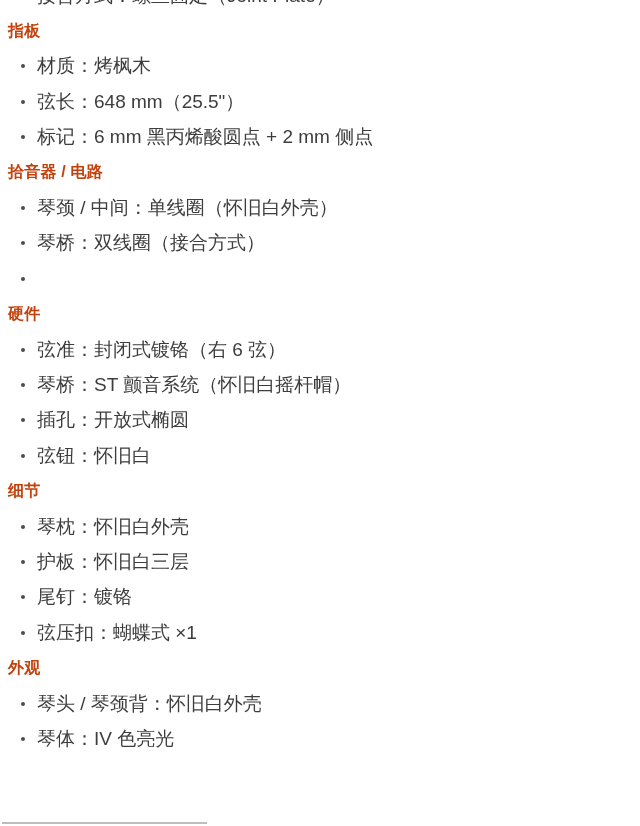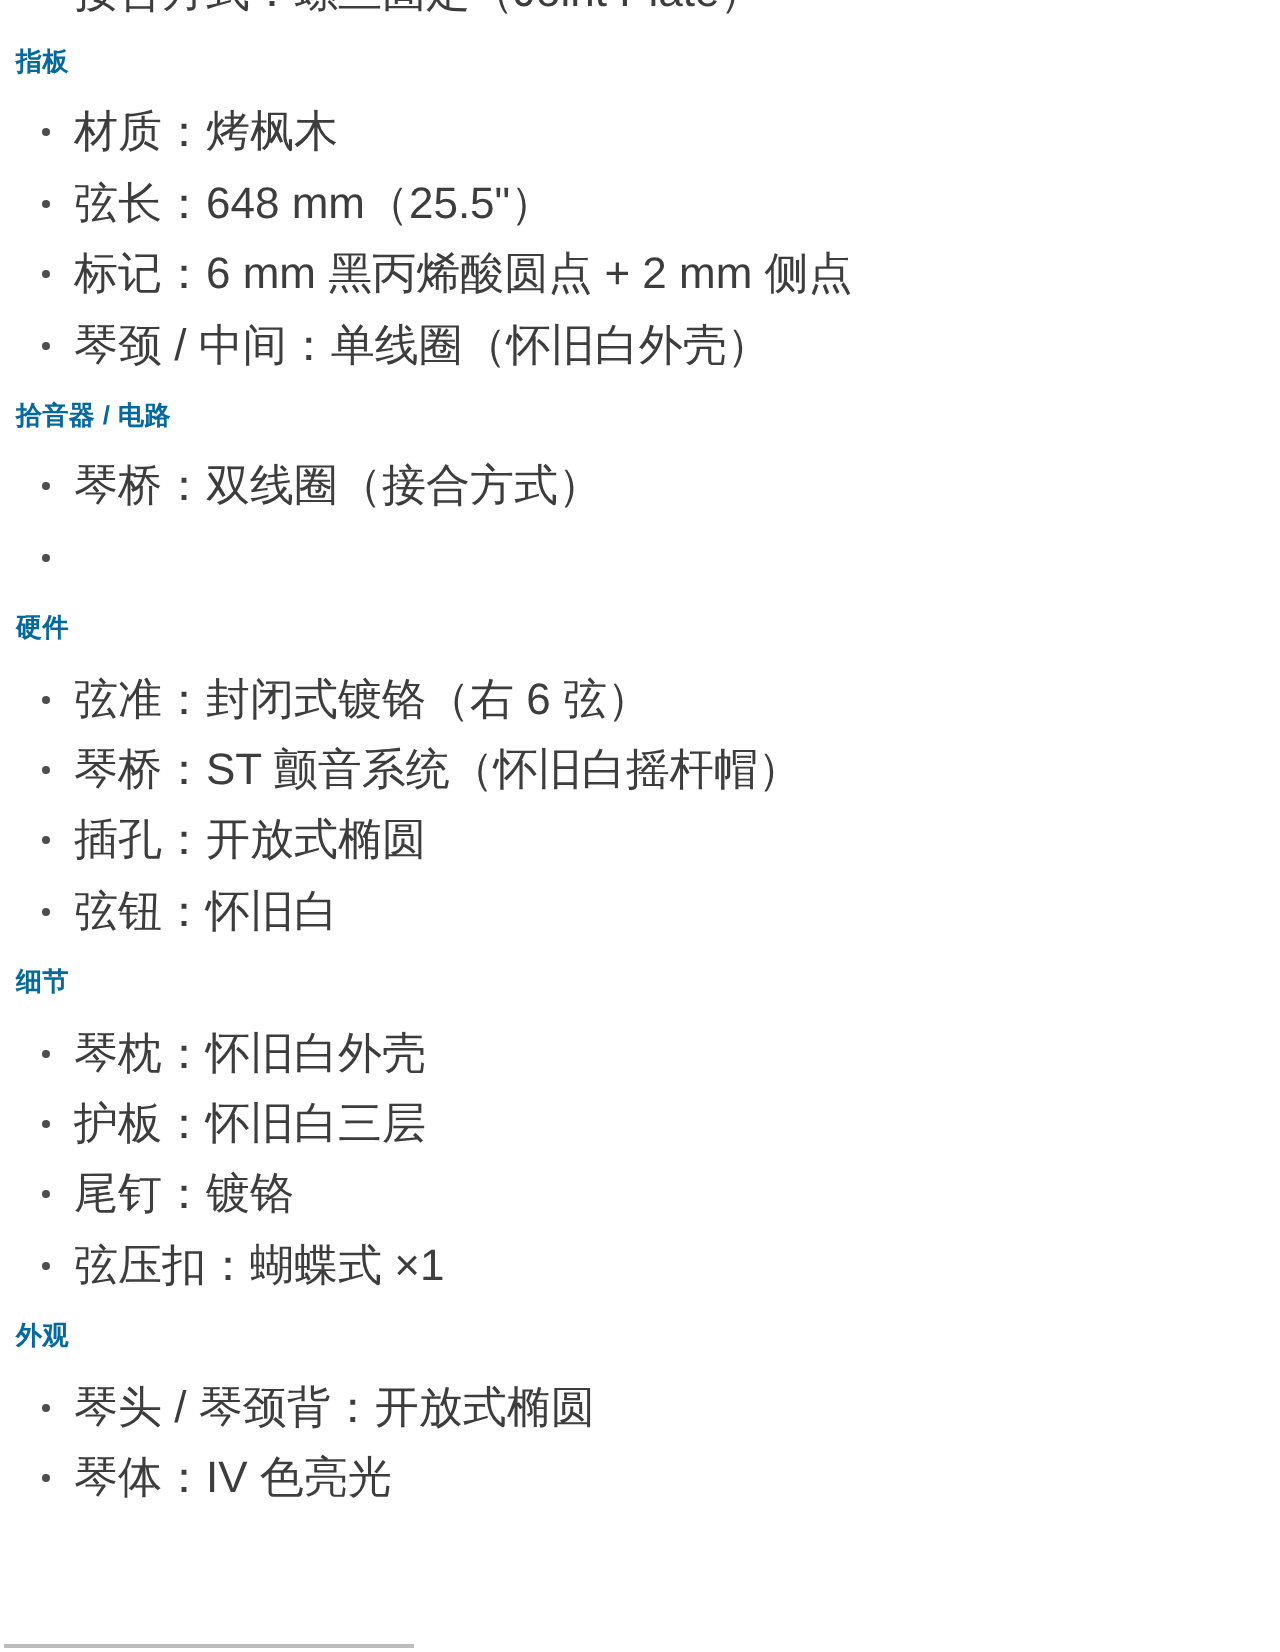--- a/index.html
+++ b/index.html
@@ -18,29 +18,29 @@
     margin-top: -22px;
   }
   .line {
     height: 35.4px;
     display: flex;
     align-items: center;
     white-space: nowrap;
   }
   .heading {
     padding-left: 8px;
-    font-size: 13px;
+    font-size: 16px;
     font-weight: 700;
-    color: #0369a1;
+    color: #c2410c;
     letter-spacing: 0.2px;
   }
   .bullet-item {
     position: relative;
     padding-left: 37px;
-    font-size: 22px;
+    font-size: 19px;
     color: #3d3d3d;
     text-align: center;
   }
   .bullet-dot {
     position: absolute;
     left: 21px;
     top: 50%;
     transform: translateY(-50%);
     width: 4px;
     height: 4px;
@@ -69,25 +69,25 @@
       <span>材质：烤枫木</span>
     </div>
     <div class="line bullet-item">
       <span class="bullet-dot"></span>
       <span>弦长：648 mm（25.5"）</span>
     </div>
     <div class="line bullet-item">
       <span class="bullet-dot"></span>
       <span>标记：6 mm 黑丙烯酸圆点 + 2 mm 侧点</span>
     </div>
+    <div class="line heading">拾音器 / 电路</div>
     <div class="line bullet-item">
       <span class="bullet-dot"></span>
       <span>琴颈 / 中间：单线圈（怀旧白外壳）</span>
     </div>
-    <div class="line heading">拾音器 / 电路</div>
     <div class="line bullet-item">
       <span class="bullet-dot"></span>
       <span>琴桥：双线圈（接合方式）</span>
     </div>
     <div class="line bullet-item">
       <span class="bullet-dot"></span>
     </div>
     <div class="line heading">硬件</div>
     <div class="line bullet-item">
       <span class="bullet-dot"></span>
@@ -118,20 +118,20 @@
       <span class="bullet-dot"></span>
       <span>尾钉：镀铬</span>
     </div>
     <div class="line bullet-item">
       <span class="bullet-dot"></span>
       <span>弦压扣：蝴蝶式 ×1</span>
     </div>
     <div class="line heading">外观</div>
     <div class="line bullet-item">
       <span class="bullet-dot"></span>
-      <span>琴头 / 琴颈背：开放式椭圆</span>
+      <span>琴头 / 琴颈背：怀旧白外壳</span>
     </div>
     <div class="line bullet-item">
       <span class="bullet-dot"></span>
       <span>琴体：IV 色亮光</span>
     </div>
   </div>
 <div class="partial-rule"></div>
 
 </body></html>

